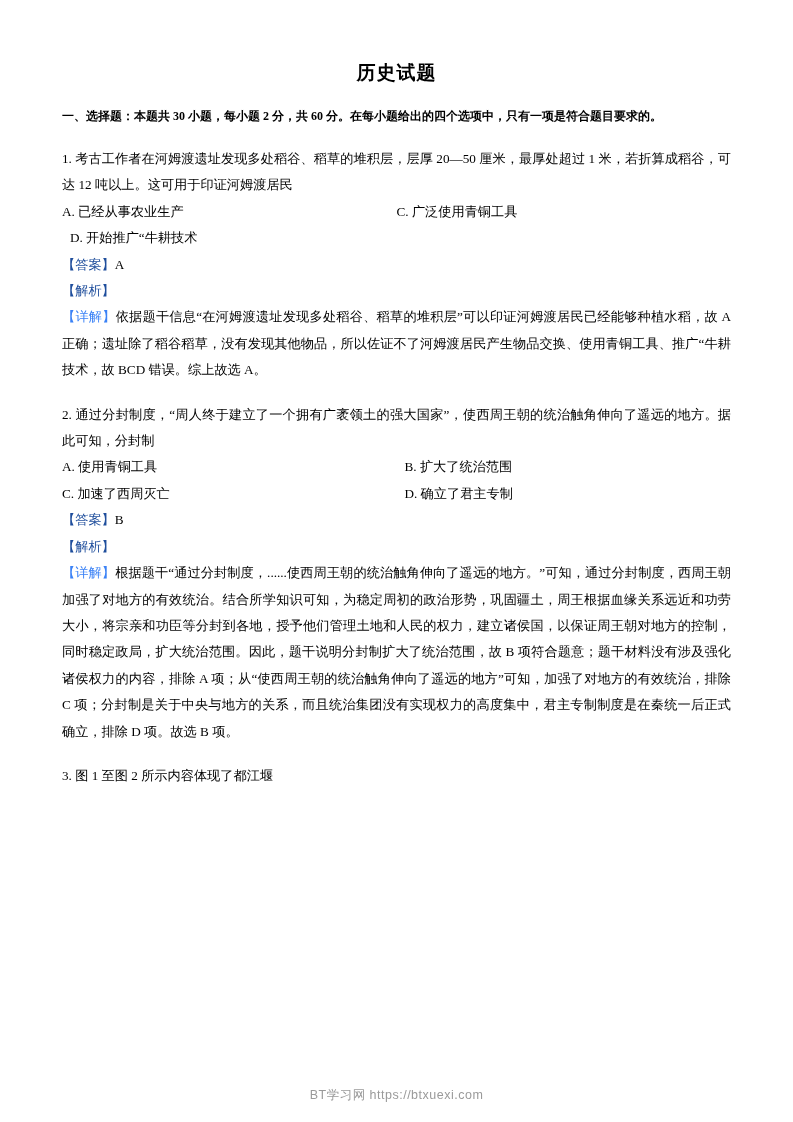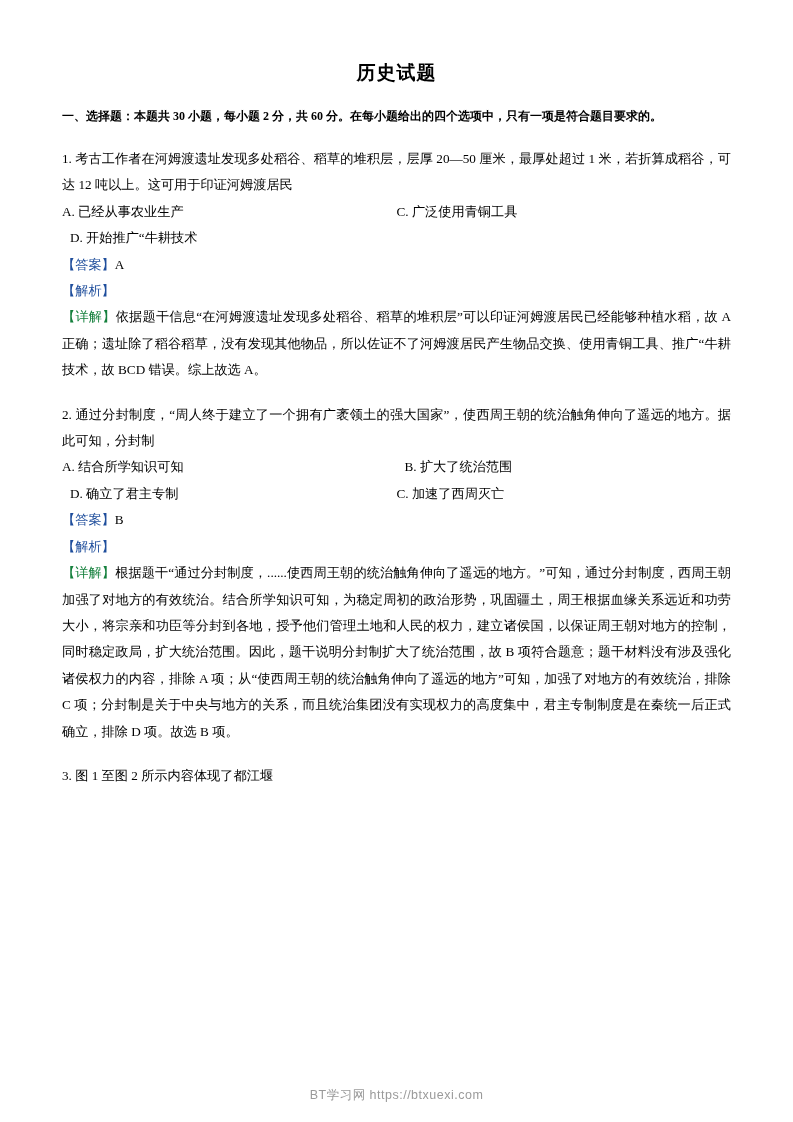--- a/index.html
+++ b/index.html
@@ -63,21 +63,21 @@
     color: #1f4e9c;
   }
   .ans-val {
     color: #000000;
   }
   .explain {
     font-size: 13.2px;
     line-height: 2.0;
     text-align: justify;
   }
-  .explain .tag { color: #15803d; margin-top: 36px; }
+  .explain .tag { color: #3b82f6; margin-top: 36px; }
   .footer {
     position: absolute;
     left: 0;
     right: 0;
     bottom: 18px;
     text-align: center;
     color: #9a9a9a;
     font-size: 12.5px;
     font-family: "Liberation Sans", sans-serif;
     letter-spacing: 0.5px;
@@ -106,24 +106,24 @@
       <span class="tag">【解析】</span>
     </div>
     <div class="explain">
       <span class="tag">【详解】</span><span>依据题干信息“在河姆渡遗址发现多处稻谷、稻草的堆积层”可以印证河姆渡居民已经能够种植水稻，故 A 正确；遗址除了稻谷稻草，没有发现其他物品，所以佐证不了河姆渡居民产生物品交换、使用青铜工具、推广“牛耕技术，故 BCD 错误。综上故选 A。</span>
     </div>
   </div>
 
   <div>
     <div class="q-stem">2. 通过分封制度，“周人终于建立了一个拥有广袤领土的强大国家”，使西周王朝的统治触角伸向了遥远的地方。据此可知，分封制</div>
     <div class="opts">
-      <div class="opt left">A. 结合所学知识可知</div>
+      <div class="opt left">A. 使用青铜工具</div>
       <div class="opt right">B. 扩大了统治范围</div>
+      <div class="opt left">C. 加速了西周灭亡</div>
       <div class="opt right">D. 确立了君主专制</div>
-      <div class="opt left">C. 加速了西周灭亡</div>
     </div>
     <div class="ans-line">
       <span class="tag">【答案】</span><span class="ans-val">B</span>
     </div>
     <div class="ans-line">
       <span class="tag">【解析】</span>
     </div>
     <div class="explain">
       <span class="tag">【详解】</span><span>根据题干“通过分封制度，......使西周王朝的统治触角伸向了遥远的地方。”可知，通过分封制度，西周王朝加强了对地方的有效统治。结合所学知识可知，为稳定周初的政治形势，巩固疆土，周王根据血缘关系远近和功劳大小，将宗亲和功臣等分封到各地，授予他们管理土地和人民的权力，建立诸侯国，以保证周王朝对地方的控制，同时稳定政局，扩大统治范围。因此，题干说明分封制扩大了统治范围，故 B 项符合题意；题干材料没有涉及强化诸侯权力的内容，排除 A 项；从“使西周王朝的统治触角伸向了遥远的地方”可知，加强了对地方的有效统治，排除 C 项；分封制是关于中央与地方的关系，而且统治集团没有实现权力的高度集中，君主专制制度是在秦统一后正式确立，排除 D 项。故选 B 项。</span>
     </div>

